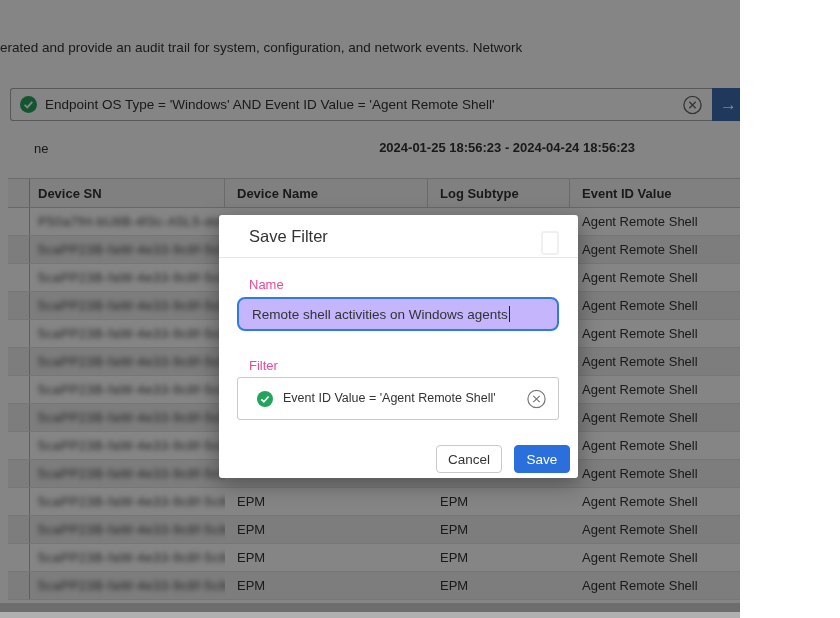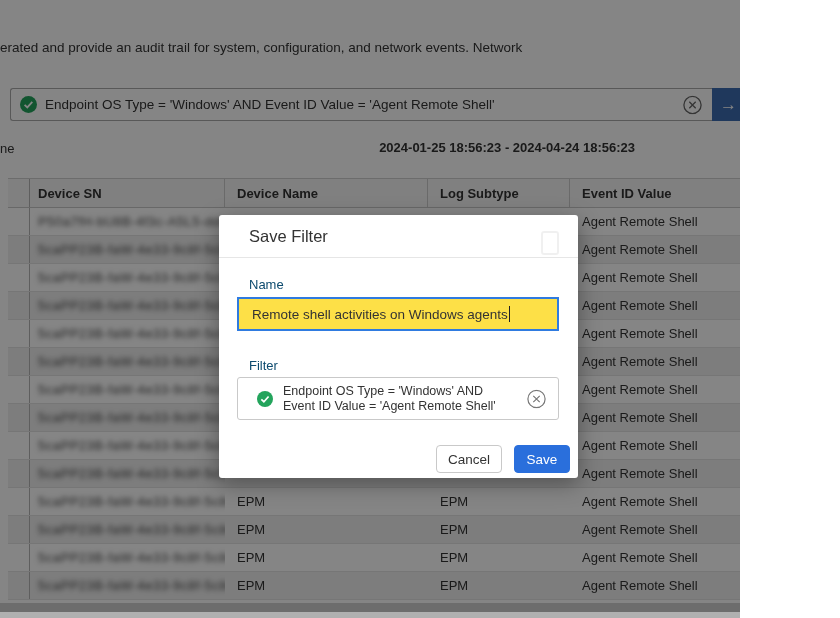--- a/index.html
+++ b/index.html
@@ -21,21 +21,21 @@
   .clear-x { position:absolute; right:10px; top:50%; transform:translateY(-50%); cursor:pointer; }
   #applybtn { left:712px; top:88px; width:33px; height:33px; background:#3d6cb0;
     border-radius:0 3px 3px 0; display:flex; align-items:center; justify-content:center;
     color:#fff; font-size:17px; cursor:pointer; }
   .iconbtn { top:89px; height:31px; border:1px solid #8f8f8f; border-radius:4px; background:#fff;
     display:flex; align-items:center; justify-content:center; cursor:pointer; }
   #savefilterbtn { left:757px; width:40px; }
   #funnelbtn { left:805px; top:88px; width:33px; height:32px; }
 
   
-  .tb-text { font-size:13px; color:#333; white-space:nowrap; }
+  .tb-text { font-size:13px; color:#333; white-space:nowrap;padding-left:34px; }
   .semib { font-weight:700; }
   #tb-divider { left:759px; top:136px; width:1px; height:25px; background:#999; }
 
   
   #tablewrap { left:8px; top:178px; width:932px; }
   .thead { display:flex; height:30px; background:#f5f5f5; border-top:1px solid #cfcfcf;
     border-bottom:1px solid #c7c7c7; align-items:center; }
   .thead .cell { font-weight:700; font-size:13px; color:#333; border-right:1px solid #cccccc;
     height:100%; display:flex; align-items:center; overflow:hidden; white-space:nowrap; }
   .trow { display:flex; height:28px; background:#fff; border-bottom:1px solid #e3e3e3;
@@ -65,23 +65,23 @@
     border-radius:3px; z-index:20; background:transparent; }
 
   
   #modal { left:219px; top:215px; width:359px; height:263px; background:#fff; z-index:30;
     border-radius:3px; box-shadow:0 6px 22px rgba(0,0,0,0.35); }
   #modal-header { position:absolute; left:0; top:0; width:100%; height:43px;
     border-bottom:1px solid #e6e6e6; display:flex; align-items:center; }
   #modal-title { margin-left:30px; font-size:16.5px; color:#333; }
   #modal-ghost { position:absolute; left:322px; top:16px; width:18px; height:24px;
     border:2px solid rgba(0,0,0,0.06); border-radius:3px; }
-  .mlabel { position:absolute; left:30px; font-size:13px; color:#0c4a6e; }
+  .mlabel { position:absolute; left:30px; font-size:13px; color:#ec4899; }
   #name-input { position:absolute; left:18px; top:82px; width:322px; height:34px;
-    border:2px solid #2f7be0; border-radius:0; background:#fde047; display:flex; align-items:center; }
+    border:2px solid #2f7be0; border-radius:8px; background:#c4b5fd; display:flex; align-items:center; }
   #name-input .val { margin-left:13px; font-size:13.5px; color:#333; white-space:nowrap; }
   #caret { display:inline-block; width:1px; height:16px; background:#222; margin-left:1px;
     vertical-align:middle; }
   #filter-box { position:absolute; left:18px; top:162px; width:322px; height:43px;
     border:1px solid #c9c9c9; border-radius:3px; background:#fff; display:flex; align-items:center; }
   #filter-box .check { margin-left:19px; }
   #filter-box .ftext { margin-left:10px; font-size:12.5px; color:#333; line-height:14.5px;
     white-space:nowrap; }
   #filter-box .clear-x { right:12px; }
   .btn { position:absolute; top:230px; height:28px; border-radius:4px; font-size:13.5px;
@@ -333,21 +333,20 @@
 
     <div class="mlabel" style="top:143px;">Filter</div>
     <div id="filter-box">
       <span class="check">
         <svg width="16" height="16" viewBox="0 0 17 17">
           <circle cx="8.5" cy="8.5" r="8.5" fill="#23a45c"></circle>
           <path d="M4.6 8.8 L7.3 11.4 L12.3 5.8" stroke="#fff" stroke-width="1.8" fill="none"></path>
         </svg>
       </span>
       <span class="ftext">
-        <div>Endpoint OS Type = 'Windows' AND</div>
         <div>Event ID Value = 'Agent Remote Shell'</div>
       </span>
       <span class="clear-x">
         <svg width="19" height="19" viewBox="0 0 19 19">
           <circle cx="9.5" cy="9.5" r="8.6" fill="none" stroke="#777" stroke-width="1.2"></circle>
           <path d="M6.3 6.3 L12.7 12.7 M12.7 6.3 L6.3 12.7" stroke="#777" stroke-width="1.2"></path>
         </svg>
       </span>
     </div>
 

